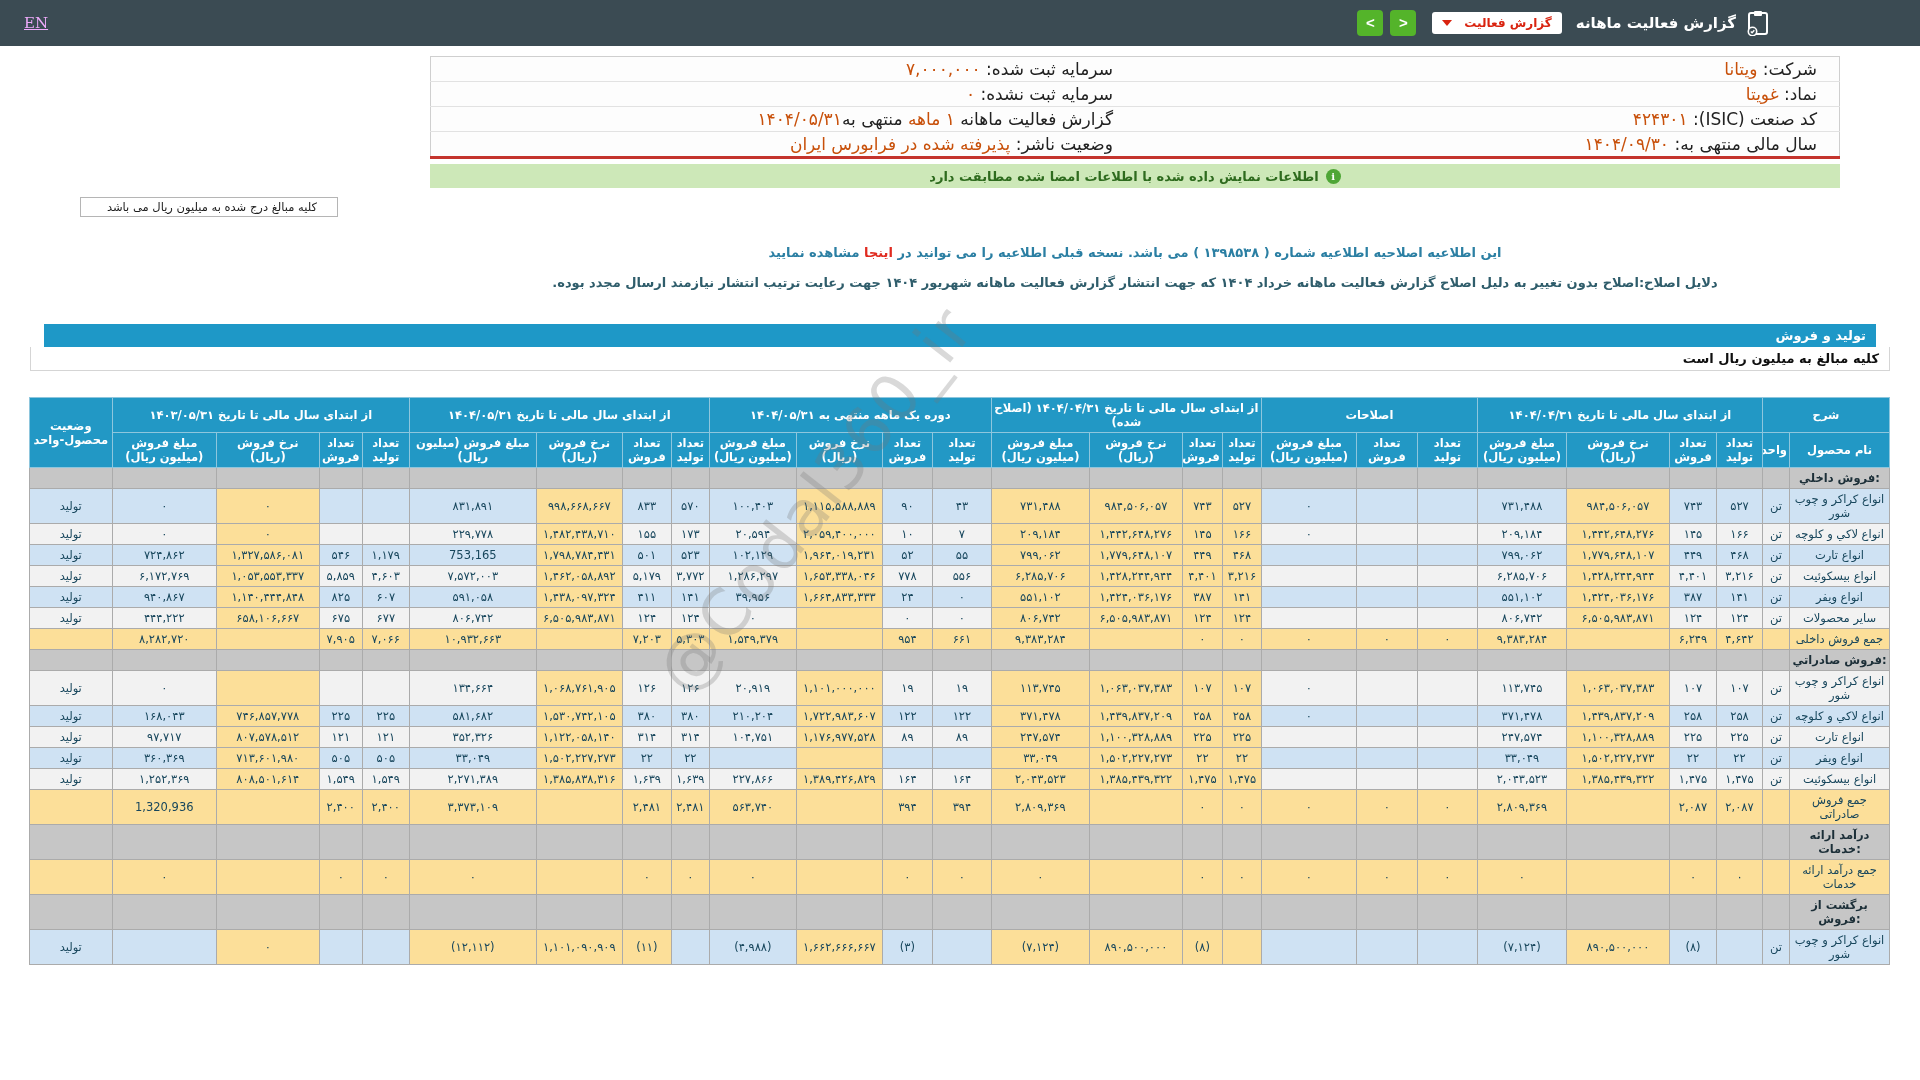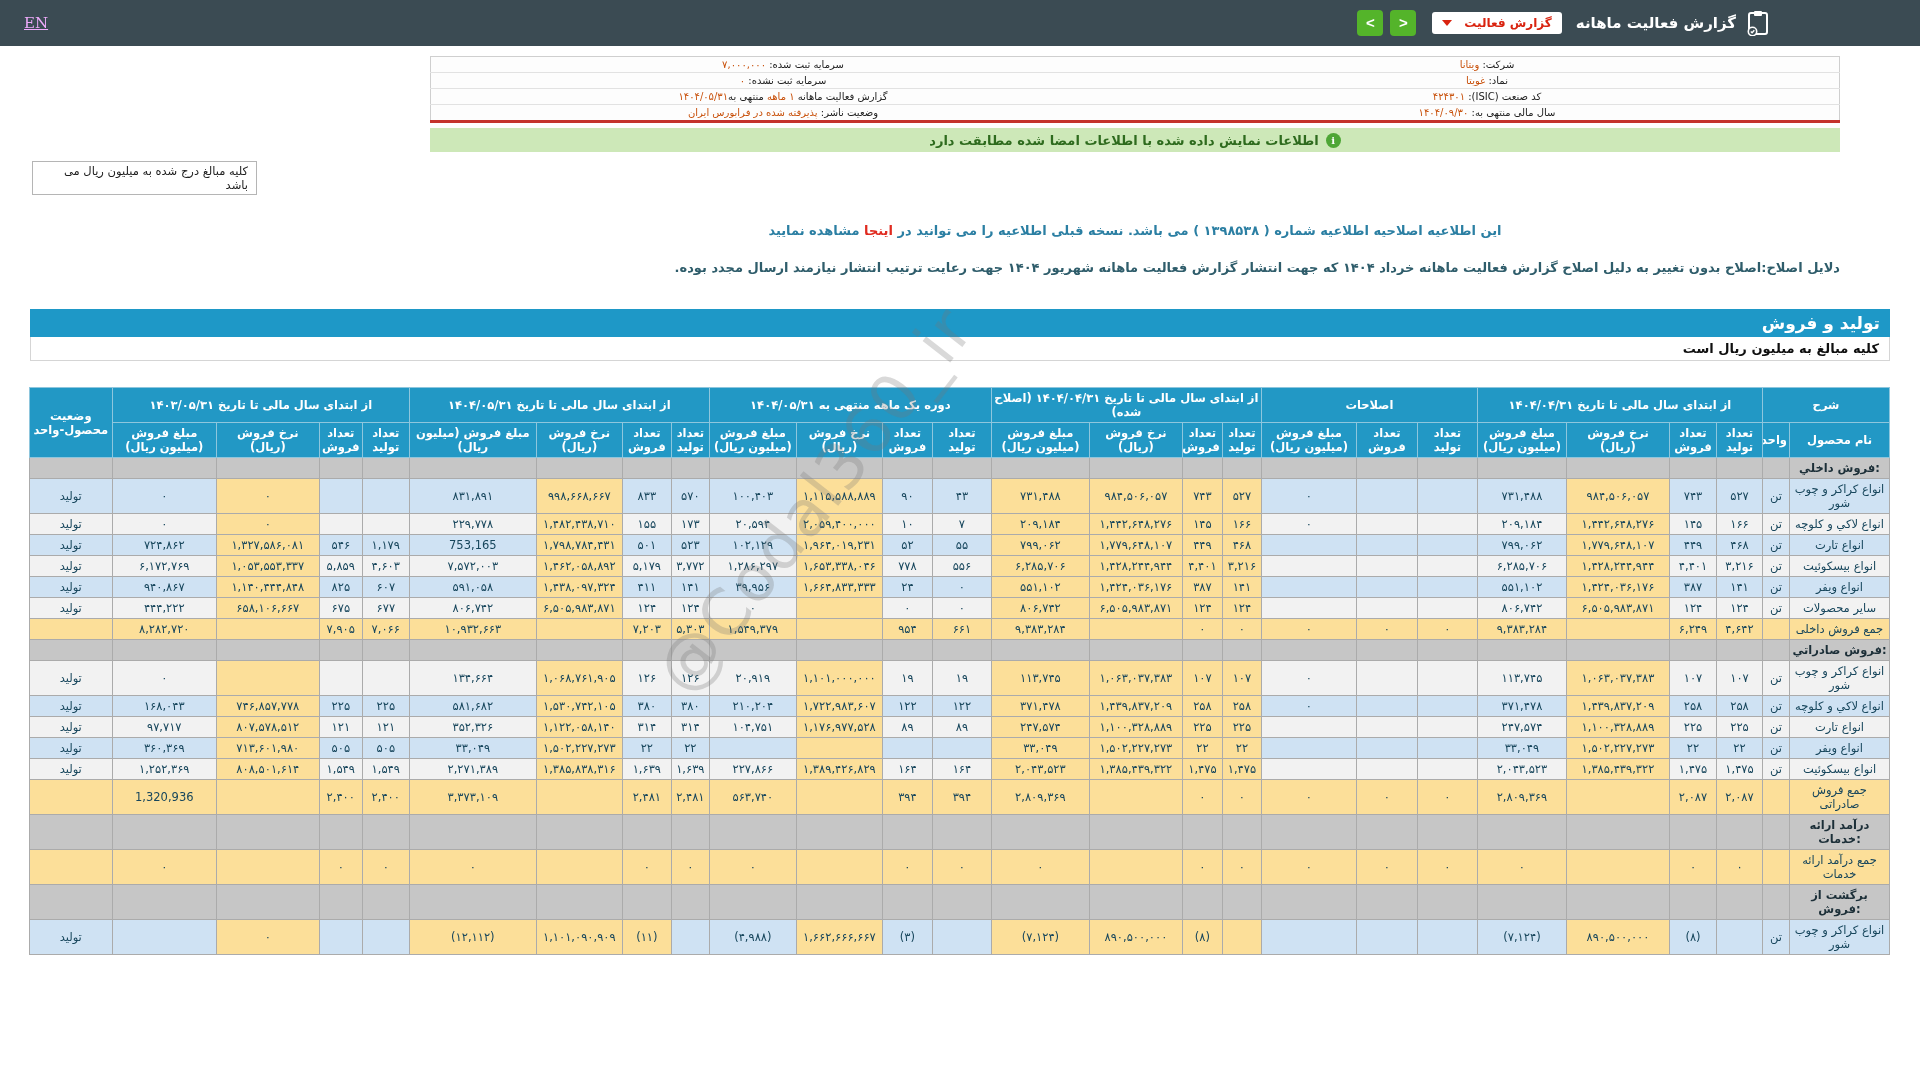--- a/index.html
+++ b/index.html
@@ -16,36 +16,36 @@
             display:flex; align-items:center; gap:12px; cursor:pointer; margin-left:16px; }
   .nav-dd .caret { width:0; height:0; border-left:5px solid transparent; border-right:5px solid transparent; border-top:6px solid #d9230f; }
   .nav-btn { width:26px; height:26px; background:#54b42a; border:none; border-radius:4px; color:#fff;
              font-size:15px; font-weight:700; line-height:24px; text-align:center; cursor:pointer; margin-left:7px; padding:0; }
   .nav-spacer { flex:1; }
   .nav-en { color:#f0abfc; font-size:15px; text-decoration:underline; font-family:"DejaVu Serif", serif;
             direction:ltr; cursor:pointer; margin-left:4px; }
   
   .info-wrap { margin:10px 80px 0 430px; width:1410px; }
   table.info { width:100%; border-collapse:collapse; border:1px solid #cfcfcf; border-bottom:3px solid #c4342d; background:#fdfdfd; }
-  table.info td { width:50%; border-top:1px solid #e2e2e2; padding:2px 13px; font-size:10px; color:#222;text-align:center; }
+  table.info td { width:50%; border-top:1px solid #e2e2e2; padding:2px 22px; font-size:17px; color:#222; }
   table.info tr:first-child td { border-top:none; }
   .lbl { color:#222; }
   .val { color:#c8500a; }
   .greenbar { margin:5px 80px 0 430px; width:1410px; background:#cde8b8; min-height:24px;
               display:flex; align-items:center; justify-content:center; gap:7px;
               color:#2e6b1e; font-size:13px; font-weight:700; }
   .info-i { width:15px; height:15px; border-radius:50%; background:#4ea636; color:#fff; font-size:10px; font-weight:700;
             display:inline-flex; align-items:center; justify-content:center; font-family:"DejaVu Serif", serif; }
-  .unit-note { margin:9px auto 0 32px; width:225px; border:1px solid #b5b5b5; padding:2px 8px;
+  .unit-note { margin:9px auto 0 80px; width:258px; border:1px solid #b5b5b5; padding:2px 20px;
                font-size:11.5px; color:#1d1d1d; background:#fff; }
   .amend1 { margin:28px 80px 0 430px; width:1410px; text-align:center; font-size:13px; font-weight:700; color:#2b7fa3; }
   .amend1 a { color:#e02b20; text-decoration:none; cursor:pointer; }
-  .amend2 { margin:22px 80px 0 430px; width:1410px; font-size:13px; font-weight:700; color:#2f5d6b; }
+  .amend2 { margin:15px 80px 0 430px; width:1410px; text-align:center; font-size:13px; font-weight:700; color:#2f5d6b; }
   
-  .secbar { margin:34px 30px 0; background:#1e98c7; color:#fff; font-size:17px; font-weight:700; padding:4px 10px; }
+  .secbar { margin:34px 44px 0; background:#1e98c7; color:#fff; font-size:13px; font-weight:700; padding:4px 10px; }
   .secnote { margin:0 30px; background:#fff; border:1px solid #d5d5d5; border-top:none; padding:4px 10px;
              font-size:13px; font-weight:700; color:#101010; }
   
   .tbl-wrap { margin:26px 30px 0; position:relative; }
   table.main { border-collapse:collapse; width:1860px; table-layout:fixed; }
   table.main th { background:#2298c5; color:#fff; font-size:11.5px; font-weight:700;
                   border:1px solid #8ec6dd; padding:3px 2px; text-align:center; overflow:hidden; }
   table.main td { border:1px solid #ababab; font-size:11.5px; color:#17465c; text-align:center;
                   padding:3px 2px; overflow:hidden; direction:ltr; }
   td.name { text-align:right; direction:rtl; padding-right:4px; }

